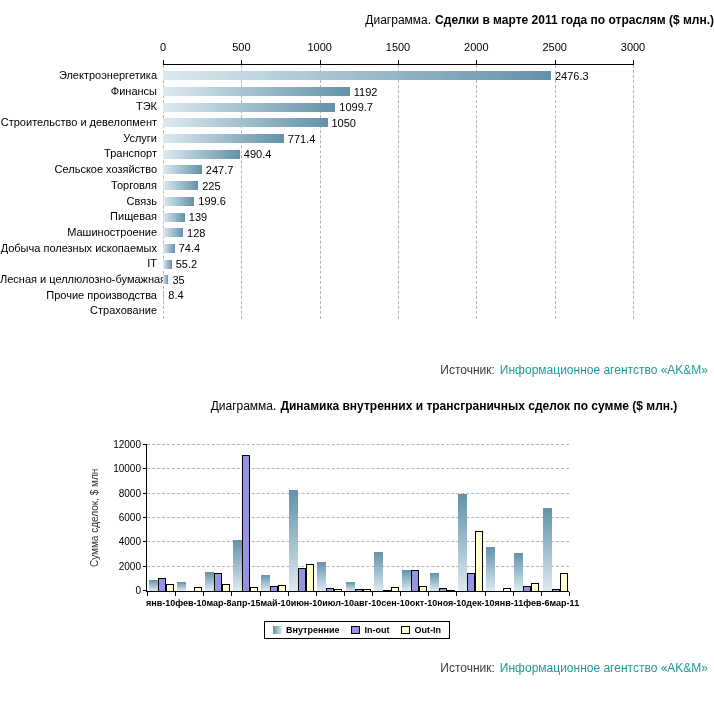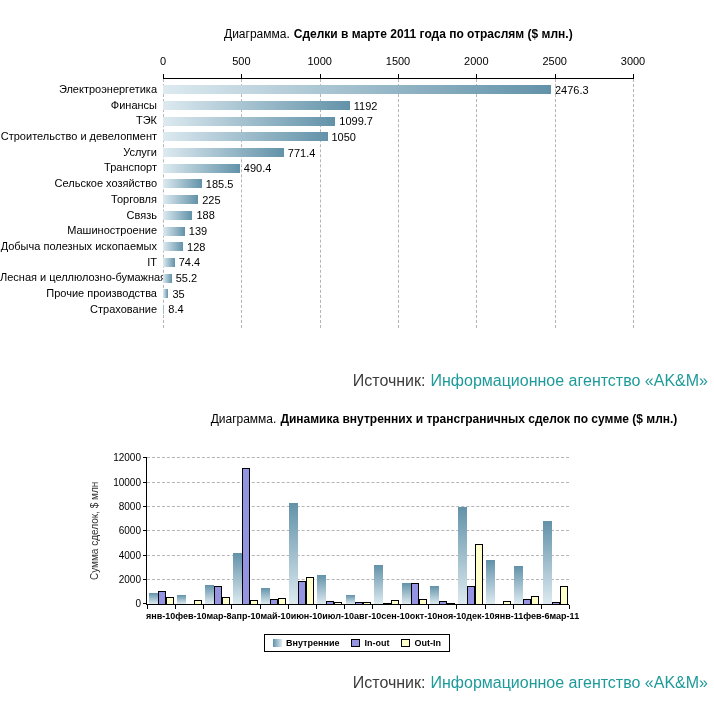--- a/index.html
+++ b/index.html
@@ -1,36 +1,36 @@
 <!DOCTYPE html>
 <html style="--teal-dark: #6292a9; --teal-light: #ddeaf0; --purple: #9494e2; --yellow: #ffffcc; --grid: #b5b5b5; --axis: #000000; --link: #1f9a9a;"><head>
 <meta charset="utf-8">
 <style>
   html,body{margin:0;padding:0;background:#fff;}
   .page{width:714px;height:716px;background:#fff;overflow:hidden;position:relative;
         font-family:"Liberation Sans",sans-serif;color:#000;}
   
   .c-title{font-size:12px;white-space:nowrap;}
-  .t1{padding-top:27px;padding-left:224px;text-align:left;}
+  .t1{padding-top:13px;padding-left:224px;text-align:right;}
   .t2{margin-top:22px;padding-left:174px;text-align:center;}
   .c-title b{margin-left:4px;}
   
   .c1-ticks-row{margin-top:14px;margin-left:163px;width:470px;height:13px;position:relative;}
   .c1-ticklabel{position:absolute;transform:translateX(-50%);font-size:11px;top:0;}
   .c1-body{display:flex;margin-top:10px;}
   .c1-labels{width:163px;flex:none;padding-top:4px;}
   .c1-lab{height:15.7px;line-height:15.7px;font-size:11px;text-align:right;padding-right:6px;white-space:nowrap;}
   .c1-plot{width:470px;flex:none;position:relative;border-top:1px solid var(--axis);padding:3px 0 11px;}
   .c1-grid{position:absolute;top:0;bottom:0;width:0;border-left:1px dashed var(--grid);}
   .c1-tickmark{position:absolute;top:-5px;height:5px;width:1px;background:var(--axis);}
   .c1-row{height:15.7px;display:flex;align-items:center;position:relative;}
   .c1-bar{height:9px;flex:none;background:linear-gradient(90deg,var(--teal-light),var(--teal-dark));}
   .c1-val{font-size:11px;padding-left:4px;white-space:nowrap;}
   
-  .source{font-size:16px;text-align:right;padding-right:6px;white-space:nowrap;}
+  .source{font-size:12px;text-align:right;padding-right:6px;white-space:nowrap;}
   .src1{margin-top:44px;}
   .src2{margin-top:22px;}
   .src-label{color:#3c3c3c;margin-right:5px;}
   .src-link{color:var(--link);}
   
   .c2{display:flex;margin-left:86px;margin-top:32px;align-items:flex-start;}
   .c2-ylabel{width:16px;height:146px;flex:none;display:flex;align-items:center;justify-content:center;
              writing-mode:vertical-rl;transform:rotate(180deg);font-size:10px;color:#333;white-space:nowrap;}
   .c2-yticks{position:relative;width:44px;height:146px;flex:none;font-size:10px;}
   .c2-yticklabel{position:absolute;right:5px;transform:translateY(50%);line-height:10px;}
@@ -79,20 +79,21 @@
       <div class="c1-labels">
           <div class="c1-lab">Электроэнергетика</div>
           <div class="c1-lab">Финансы</div>
           <div class="c1-lab">ТЭК</div>
           <div class="c1-lab">Строительство и девелопмент</div>
           <div class="c1-lab">Услуги</div>
           <div class="c1-lab">Транспорт</div>
           <div class="c1-lab">Сельское хозяйство</div>
           <div class="c1-lab">Торговля</div>
           <div class="c1-lab">Связь</div>
+          <div class="c1-lab">Пищевая</div>
           <div class="c1-lab">Машиностроение</div>
           <div class="c1-lab">Добыча полезных ископаемых</div>
           <div class="c1-lab">IT</div>
           <div class="c1-lab">Лесная и целлюлозно-бумажная</div>
           <div class="c1-lab">Прочие производства</div>
           <div class="c1-lab">Страхование</div>
         </div>
       <div class="c1-plot">
           <div class="c1-grid" style="left: 0%;"></div>
           <div class="c1-tickmark" style="left: 0%;"></div>
@@ -127,29 +128,29 @@
           <div class="c1-row">
             <div class="c1-bar" style="width: 25.7133%;"></div>
             <div class="c1-val">771.4</div>
           </div>
           <div class="c1-row">
             <div class="c1-bar" style="width: 16.3467%;"></div>
             <div class="c1-val">490.4</div>
           </div>
           <div class="c1-row">
             <div class="c1-bar" style="width: 8.25667%;"></div>
-            <div class="c1-val">185.5</div>
+            <div class="c1-val">247.7</div>
           </div>
           <div class="c1-row">
             <div class="c1-bar" style="width: 7.5%;"></div>
             <div class="c1-val">225</div>
           </div>
           <div class="c1-row">
-            <div class="c1-bar" style="width: 6.26667%;"></div>
-            <div class="c1-val">188</div>
+            <div class="c1-bar" style="width: 6.65333%;"></div>
+            <div class="c1-val">199.6</div>
           </div>
           <div class="c1-row">
             <div class="c1-bar" style="width: 4.63333%;"></div>
             <div class="c1-val">139</div>
           </div>
           <div class="c1-row">
             <div class="c1-bar" style="width: 4.26667%;"></div>
             <div class="c1-val">128</div>
           </div>
           <div class="c1-row">
@@ -297,21 +298,21 @@
           <div class="c2-xtick" style="left: 73.3333%;"></div>
           <div class="c2-xtick" style="left: 80%;"></div>
           <div class="c2-xtick" style="left: 86.6667%;"></div>
           <div class="c2-xtick" style="left: 93.3333%;"></div>
           <div class="c2-xtick" style="left: 100%;"></div>
         </div>
       <div class="c2-xlabels">
           <div class="c2-xlabel">янв-10</div>
           <div class="c2-xlabel">фев-10</div>
           <div class="c2-xlabel">мар-8</div>
-          <div class="c2-xlabel">апр-10</div>
+          <div class="c2-xlabel">апр-15</div>
           <div class="c2-xlabel">май-10</div>
           <div class="c2-xlabel">июн-10</div>
           <div class="c2-xlabel">июл-10</div>
           <div class="c2-xlabel">авг-10</div>
           <div class="c2-xlabel">сен-10</div>
           <div class="c2-xlabel">окт-10</div>
           <div class="c2-xlabel">ноя-10</div>
           <div class="c2-xlabel">дек-10</div>
           <div class="c2-xlabel">янв-11</div>
           <div class="c2-xlabel">фев-6</div>

